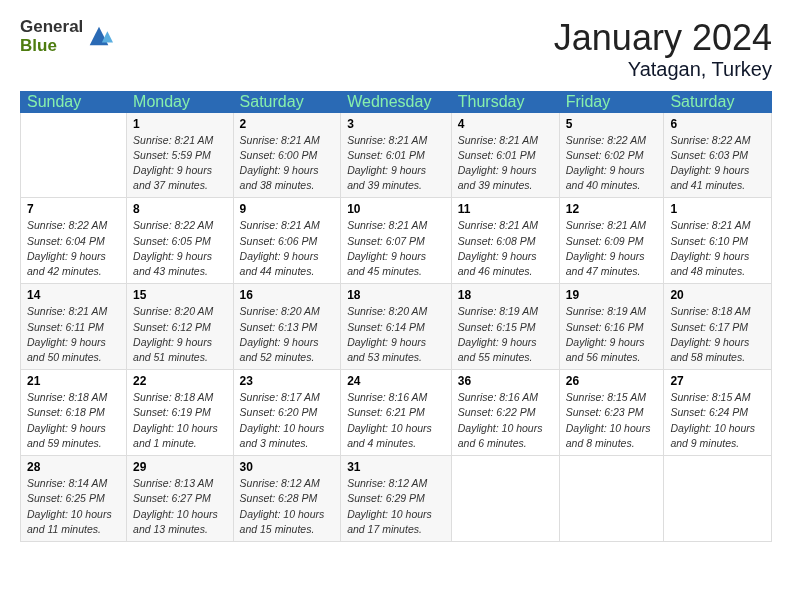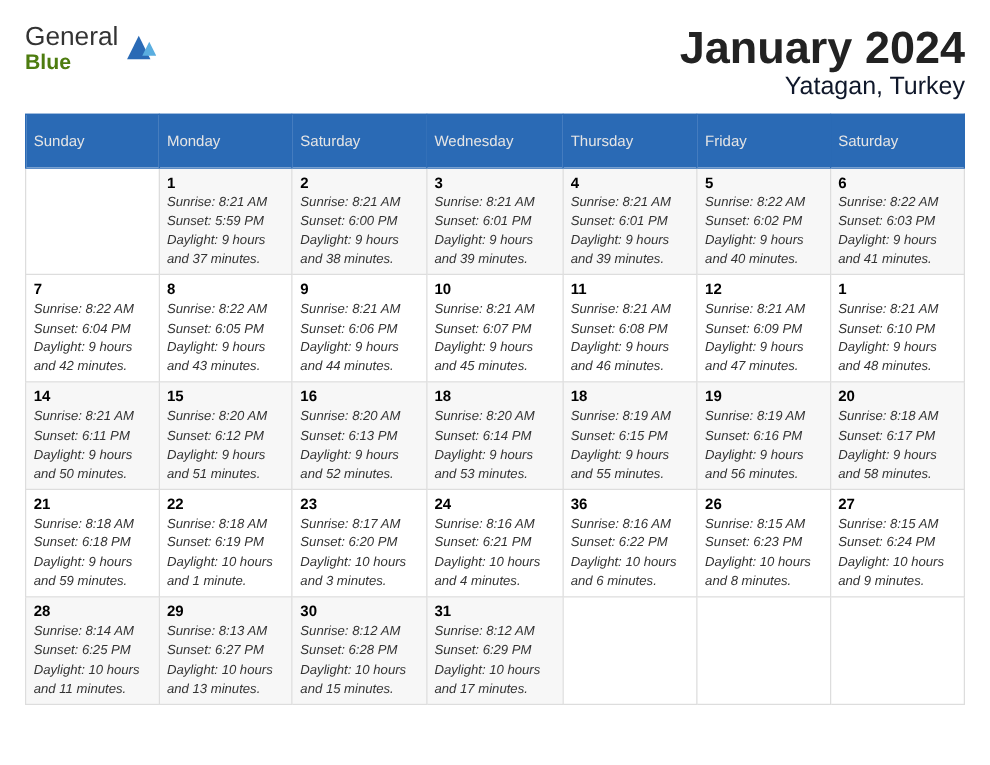--- a/index.html
+++ b/index.html
@@ -26,60 +26,60 @@
       display: flex;
       align-items: center;
       gap: 0px;
     }
     .logo-text {
       display: flex;
       flex-direction: column;
       line-height: 1.1;
     }
     .logo-general {
-      font-size: 21px;
-      font-weight: normal;
+      font-size: 17px;
+      font-weight: bold;
       color: #333;
     }
     .logo-blue {
       font-size: 17px;
       font-weight: bold;
       color: #4d7c0f;
     }
     .logo-icon {
       width: 28px;
       height: 28px;
       margin-left: 2px;
       margin-top: -2px;
     }
     .title-block {
       text-align: right;
     }
     .title-month {
       font-size: 36px;
-      font-weight: 700;
+      font-weight: 400;
       color: #222;
       line-height: 1.1;
     }
     .title-location {
       font-size: 20px;
       color: #0f172a;
       font-weight: normal;
     }
     .calendar-table {
       width: 100%;
       border-collapse: collapse;
       font-size: 11px;
     }
     .calendar-table th {
       background-color: #2a6ab5;
-      color: #e5e5e5;
+      color: #86efac;
       text-align: left;
-      padding: 14px 6px;
-      font-size: 12px;
+      padding: 1px 6px;
+      font-size: 16px;
       font-weight: normal;
       border: 1px solid #2a6ab5;
     }
     .calendar-table td {
       vertical-align: top;
       padding: 4px 6px;
       border: 1px solid #ddd;
       width: 113px;
       min-height: 70px;
       background: #fff;

